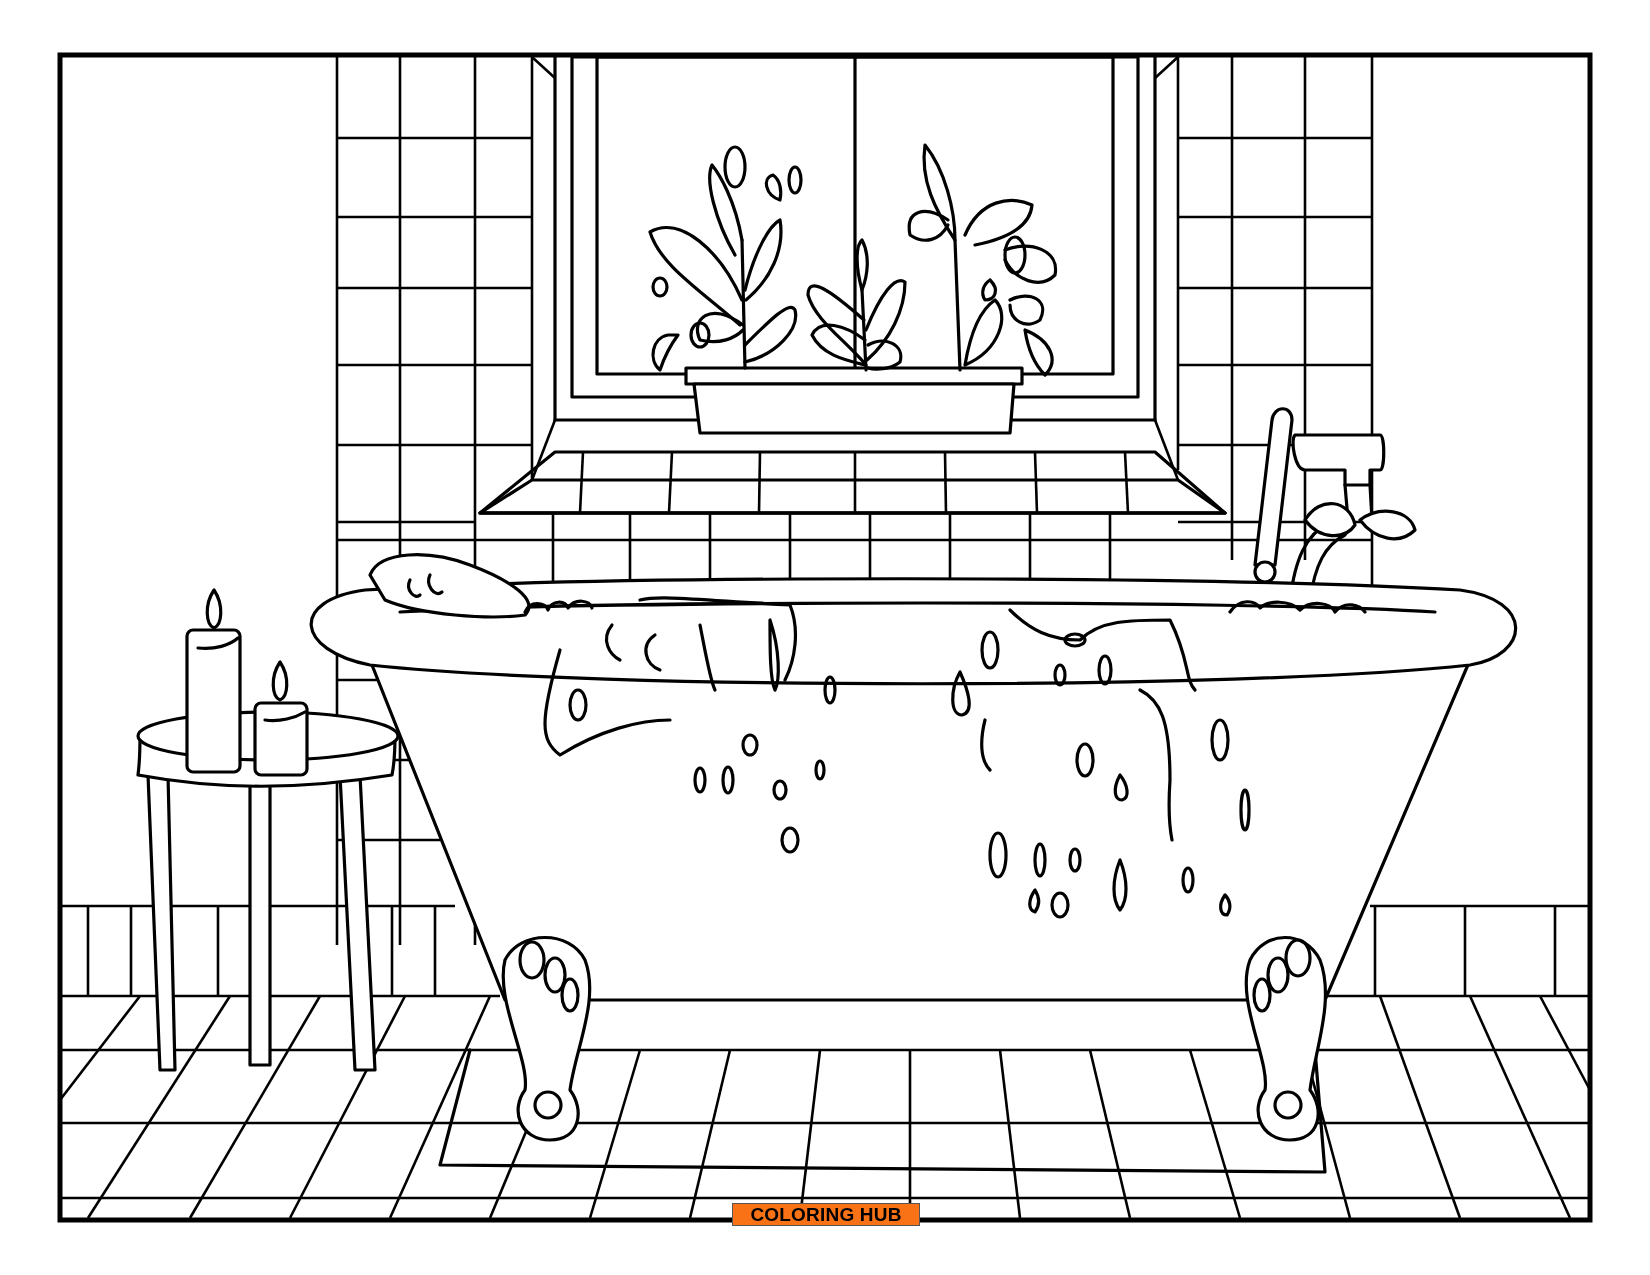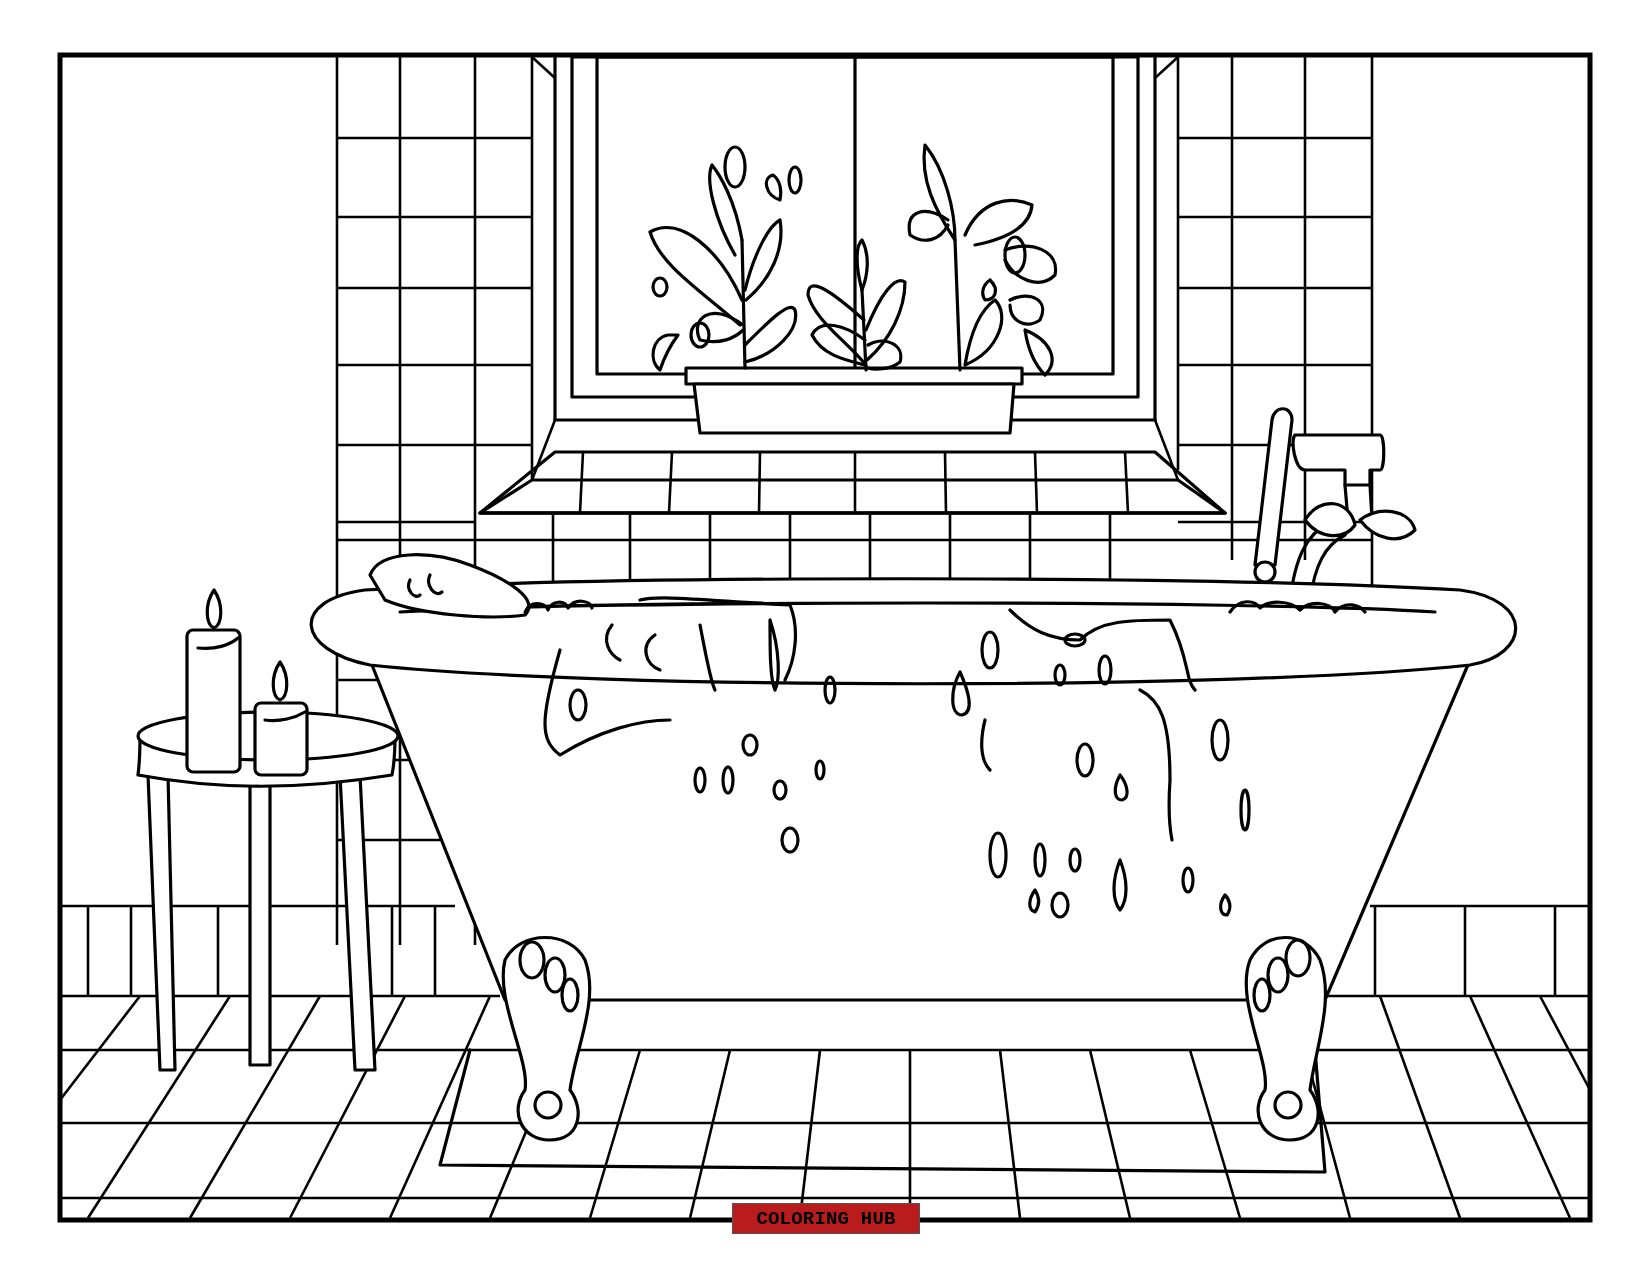--- a/index.html
+++ b/index.html
@@ -3,24 +3,24 @@
 <meta charset="utf-8">
 <style>
   html, body { margin:0; padding:0; background:#ffffff; }
   body { width:1650px; height:1275px; position:relative; overflow:hidden; font-family:"DejaVu Sans", sans-serif; }
   #art { position:absolute; left:0; top:0; width:1650px; height:1275px; }
   #art .ln { fill:none; stroke:#000; stroke-width:3.2; stroke-linecap:round; stroke-linejoin:round; }
   #art .thin { fill:none; stroke:#000; stroke-width:2.6; }
   #art .frame { fill:none; stroke:#000; stroke-width:5; }
   #art .fillw { fill:#fff; stroke:#000; stroke-width:3.2; stroke-linejoin:round; }
   .watermark {
-    position:absolute; left:732px; top:1203px; width:188px; height:31px;
-    background:#b91c1c; border:1.5px solid #555; box-sizing:border-box;
+    position:absolute; left:732px; top:1203px; width:188px; height:23px;
+    background:#f97316; border:1.5px solid #555; box-sizing:border-box;
     display:flex; align-items:center; justify-content:center;
-    font-family:Liberation Mono, monospace; font-weight:bold; font-size:19px; color:#000; letter-spacing:0.2px;
+    font-family:Liberation Sans, sans-serif; font-weight:bold; font-size:19px; color:#000; letter-spacing:0.2px;
   }
 </style>
 </head>
 <body>
 
 <svg id="art" viewBox="0 0 1650 1275" xmlns="http://www.w3.org/2000/svg">
 
   <rect class="frame" x="60" y="55" width="1530" height="1165"></rect>
 
   <g>

